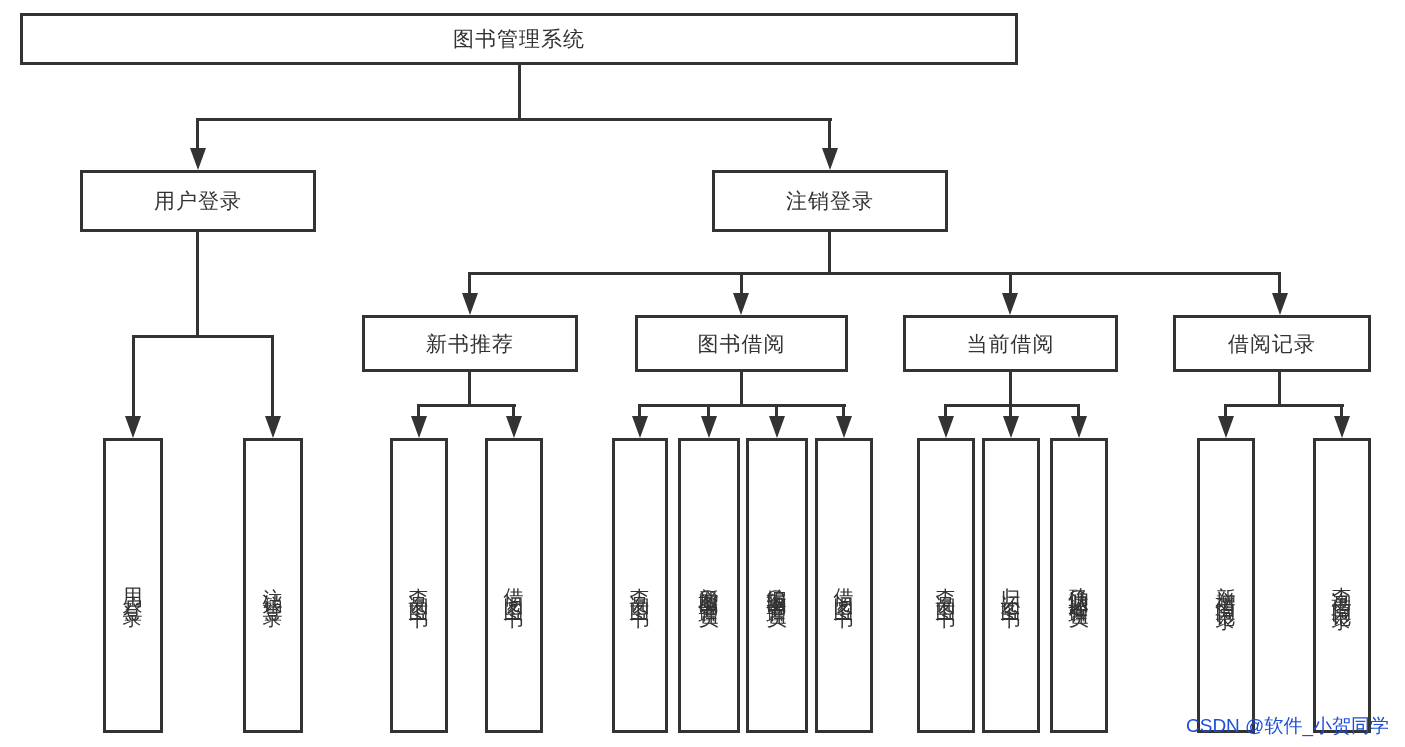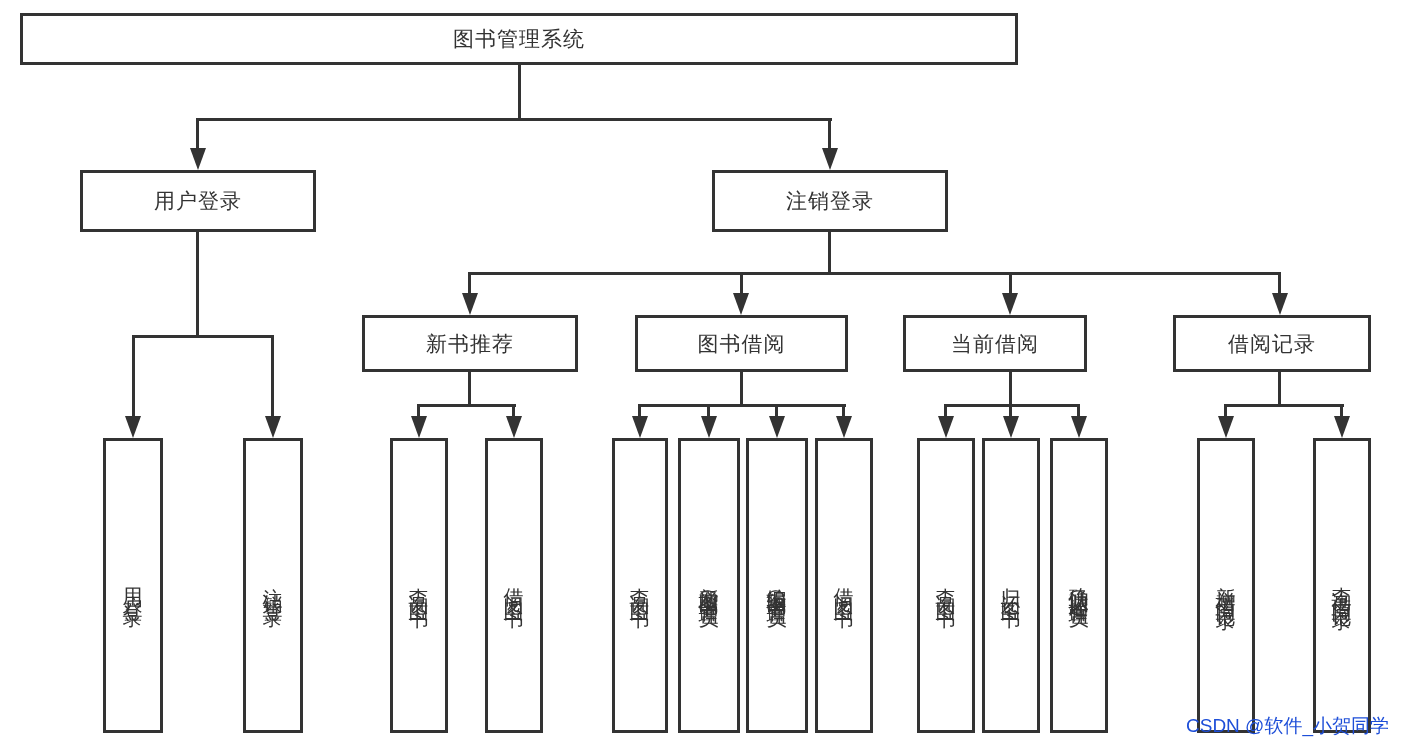--- a/index.html
+++ b/index.html
@@ -87,21 +87,21 @@
   <div class="arrow" style="left:1002px; top:293px;"></div>
   <div class="line" style="left:1278px; top:272px; width:3px; height:23px;"></div>
   <div class="arrow" style="left:1272px; top:293px;"></div>
 
   <div class="box" style="left:362px; top:315px; width:216px; height:57px;">
     <span class="hlabel">新书推荐</span>
   </div>
   <div class="box" style="left:635px; top:315px; width:213px; height:57px;">
     <span class="hlabel">图书借阅</span>
   </div>
-  <div class="box" style="left:903px; top:315px; width:184px; height:57px;">
+  <div class="box" style="left:903px; top:315px; width:215px; height:57px;">
     <span class="hlabel">当前借阅</span>
   </div>
   <div class="box" style="left:1173px; top:315px; width:198px; height:57px;">
     <span class="hlabel">借阅记录</span>
   </div>
 
   <div class="line" style="left:468px; top:372px; width:3px; height:32px;"></div>
   <div class="line" style="left:418px; top:404px; width:98px; height:3px;"></div>
   <div class="line" style="left:417px; top:404px; width:3px; height:14px;"></div>
   <div class="arrow" style="left:411px; top:416px;"></div>

